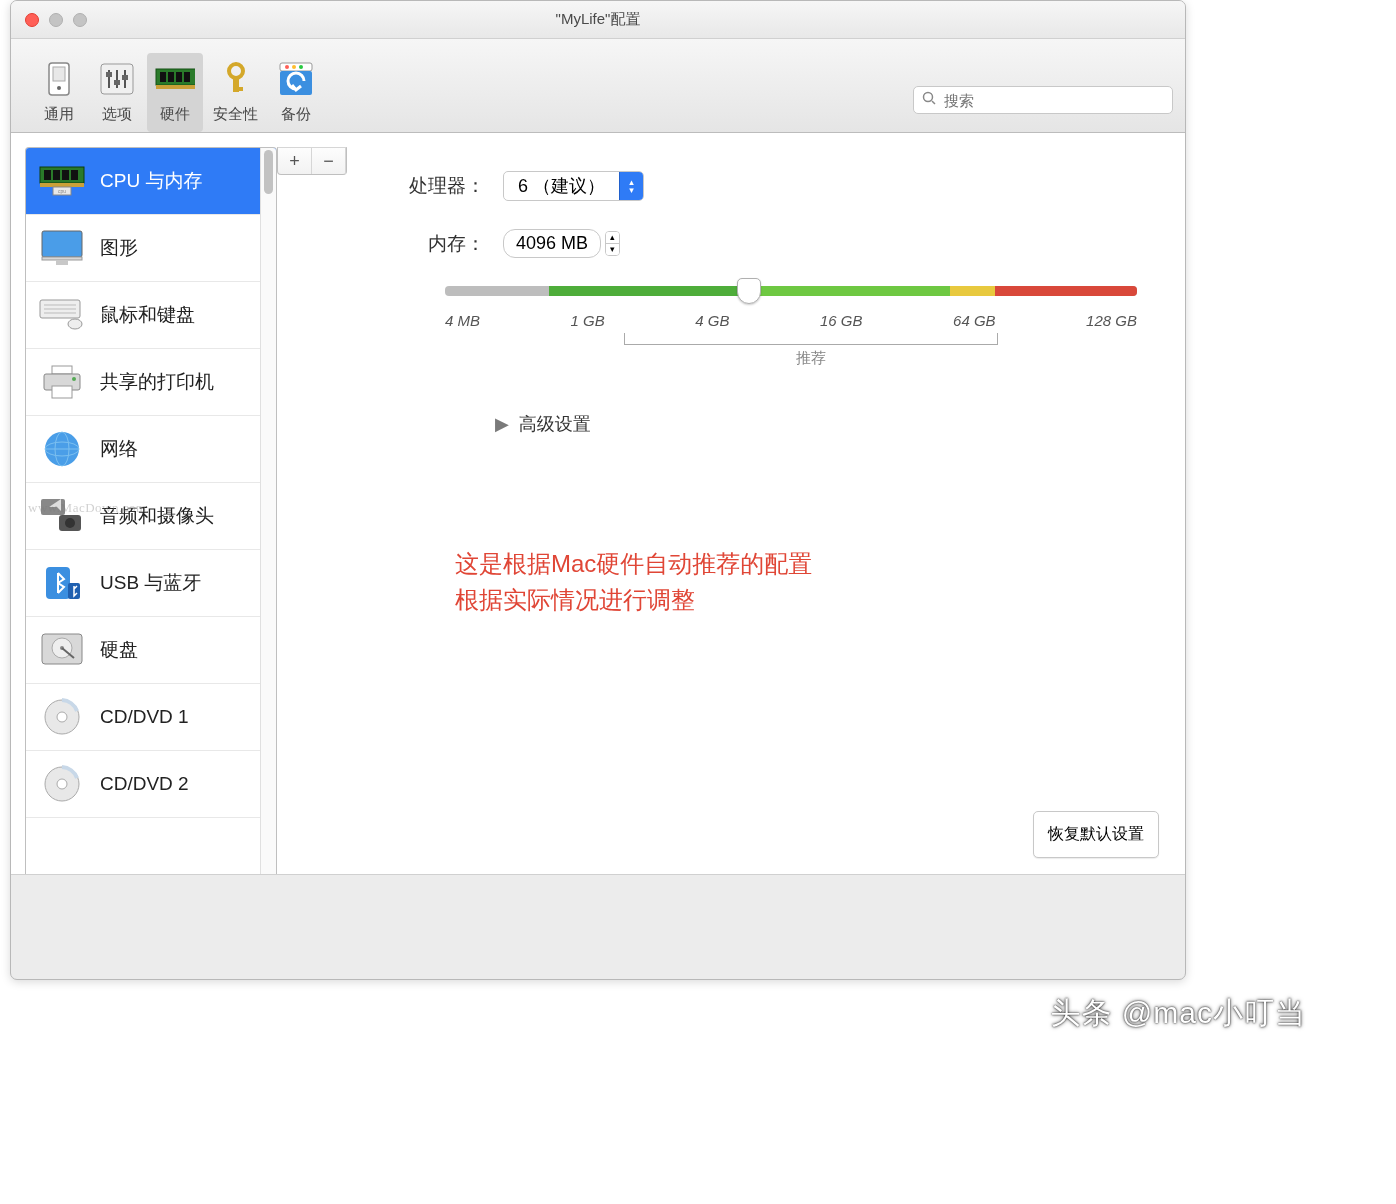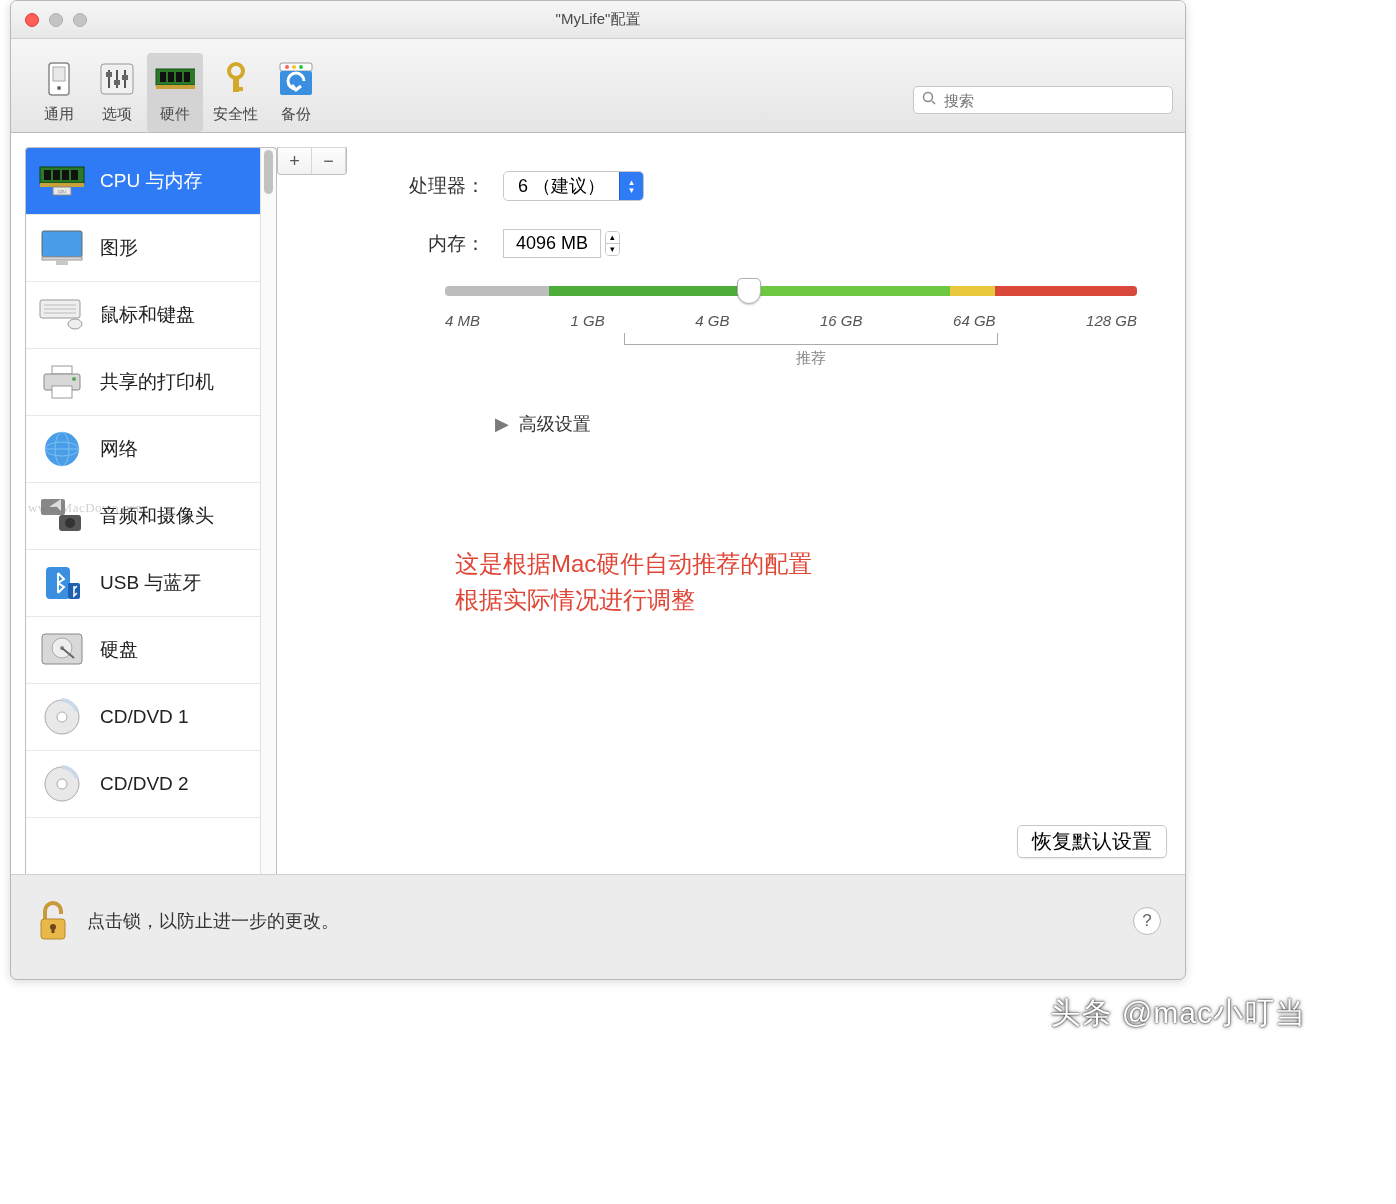--- a/index.html
+++ b/index.html
@@ -32,39 +32,39 @@
 .sbbtn { width: 34px; display: flex; align-items: center; justify-content: center; border-right: 1px solid #d6d6d6; font-size: 18px; color: #555; }
 .main { flex: 1; padding: 24px 30px 0 20px; position: relative; }
 .row { display: flex; align-items: center; gap: 18px; margin-bottom: 28px; }
 .row .lab { width: 100px; text-align: right; font-size: 19px; color: #333; }
 .select { display: flex; align-items: center; background: #fff; border: 1px solid #c8c8c8; border-radius: 5px; height: 30px; overflow: hidden; }
 .select .val { padding: 0 14px; font-size: 18px; }
 .select .arrows { width: 24px; height: 100%; background: #2f7bf6; display: flex; flex-direction: column; align-items: center; justify-content: center; color: #fff; border-left: 1px solid #2060cc; }
 .select .arrows::before { content: "▴"; font-size: 9px; line-height: 8px; }
 .select .arrows::after { content: "▾"; font-size: 9px; line-height: 8px; }
 .numbox { display: flex; align-items: center; gap: 4px; }
-.numbox .val { background: #fff; border: 1px solid #c8c8c8; border-radius: 0; padding: 3px 12px; font-size: 18px; }
+.numbox .val { background: #fff; border: 1px solid #c8c8c8; border-radius: 12px; padding: 3px 12px; font-size: 18px; }
 .stepper { display: flex; flex-direction: column; border: 1px solid #c8c8c8; border-radius: 4px; overflow: hidden; }
 .stepper span { font-size: 9px; padding: 0 4px; line-height: 11px; background: #fff; }
 .stepper span:first-child { border-bottom: 1px solid #c8c8c8; }
 .slider-area { margin: 8px 0 0 60px; }
 .slider { position: relative; height: 10px; background: #bdbdbd; border-radius: 4px; overflow: visible; }
 .slider .seg { position: absolute; top: 0; bottom: 0; }
 .slider .g1 { left: 15%; width: 29%; background: #4ead3a; }
 .slider .g2 { left: 44%; width: 29%; background: #6ec842; }
 .slider .y  { left: 73%; width: 6.5%; background: #e8c93e; }
 .slider .r  { left: 79.5%; right: 0; background: #d9483a; border-radius: 0 4px 4px 0; }
 .thumb { position: absolute; top: -8px; left: 44%; transform: translateX(-50%); width: 24px; height: 26px; background: #fff; border: 1px solid #b0b0b0; border-radius: 5px 5px 12px 12px; box-shadow: 0 1px 2px rgba(0,0,0,0.2); }
 .ticks { display: flex; justify-content: space-between; font-size: 15px; color: #555; margin-top: 16px; font-style: italic; }
 .recbar { margin: 4px auto 0 auto; width: 54%; border-bottom: 1px solid #aaa; border-left: 1px solid #aaa; border-right: 1px solid #aaa; height: 12px; position: relative; left: 20px; }
 .reclabel { text-align: center; font-size: 15px; color: #888; margin-top: 4px; position: relative; left: 20px; }
 .disclosure { display: flex; align-items: center; gap: 10px; font-size: 18px; color: #333; margin-left: 110px; margin-top: 44px; }
 .disclosure .tri { color: #7a7a7a; }
 .annotation { color: #e04636; font-size: 24px; margin-left: 70px; margin-top: 110px; line-height: 1.5; }
-.restorebtn { position: absolute; right: 0; bottom: 16px; background: #fff; border: 1px solid #c8c8c8; border-radius: 5px; padding: 2px 14px; font-size: 20px; box-shadow: 0 1px 1px rgba(0,0,0,0.08); }
+.restorebtn { position: absolute; right: 8px; bottom: 16px; background: #fff; border: 1px solid #c8c8c8; border-radius: 5px; padding: 12px 14px; font-size: 16px; box-shadow: 0 1px 1px rgba(0,0,0,0.08); }
 .footer { height: 92px; display: flex; align-items: center; padding: 0 24px; gap: 16px; background: #ececec; }
 .lockicon { width: 36px; height: 44px; }
 .footer .txt { font-size: 18px; color: #333; }
 .helpbtn { margin-left: auto; width: 28px; height: 28px; border-radius: 50%; border: 1px solid #bcbcbc; background: #fff; display: flex; align-items: center; justify-content: center; font-size: 17px; color: #666; }
 .watermark { position: absolute; bottom: 170px; right: 90px; font-size: 30px; color: #fff; text-shadow: 0 0 4px rgba(0,0,0,0.6), 0 0 2px #000; letter-spacing: 1px; }
 .faintwm { position: absolute; top: 500px; left: 28px; font-size: 13px; color: rgba(120,120,120,0.35); letter-spacing: 0.5px; font-family: Liberation Serif, serif; }
 </style>
 </head>
 <body>
 
@@ -319,28 +319,16 @@
         <span>高级设置</span>
       </div>
       <div class="annotation">
         <div>这是根据Mac硬件自动推荐的配置</div>
         <div>根据实际情况进行调整</div>
       </div>
       <div class="restorebtn">恢复默认设置</div>
     </div>
   </div>
 
-  <div class="footer">
-    <div class="lockicon">
-      <svg width="36" height="44">
-          <path d="M 10 20 l 0 -8 a 8 8 0 0 1 16 0 l 0 3" fill="none" stroke="#c99a3a" stroke-width="4"></path>
-          <rect x="6" y="20" width="24" height="20" rx="3" fill="#e8b84a" stroke="#b8882a"></rect>
-          <circle cx="18" cy="28" r="3" fill="#6a4a1a"></circle>
-          <rect x="16.5" y="28" width="3" height="6" fill="#6a4a1a"></rect>
-        </svg>
-    </div>
-    <div class="txt">点击锁，以防止进一步的更改。</div>
-    <div class="helpbtn">?</div>
-  </div>
 </div>
 
 <div class="faintwm">www.MacDown.com</div>
 <div class="watermark">头条 @mac小叮当</div>
 
 </body></html>

